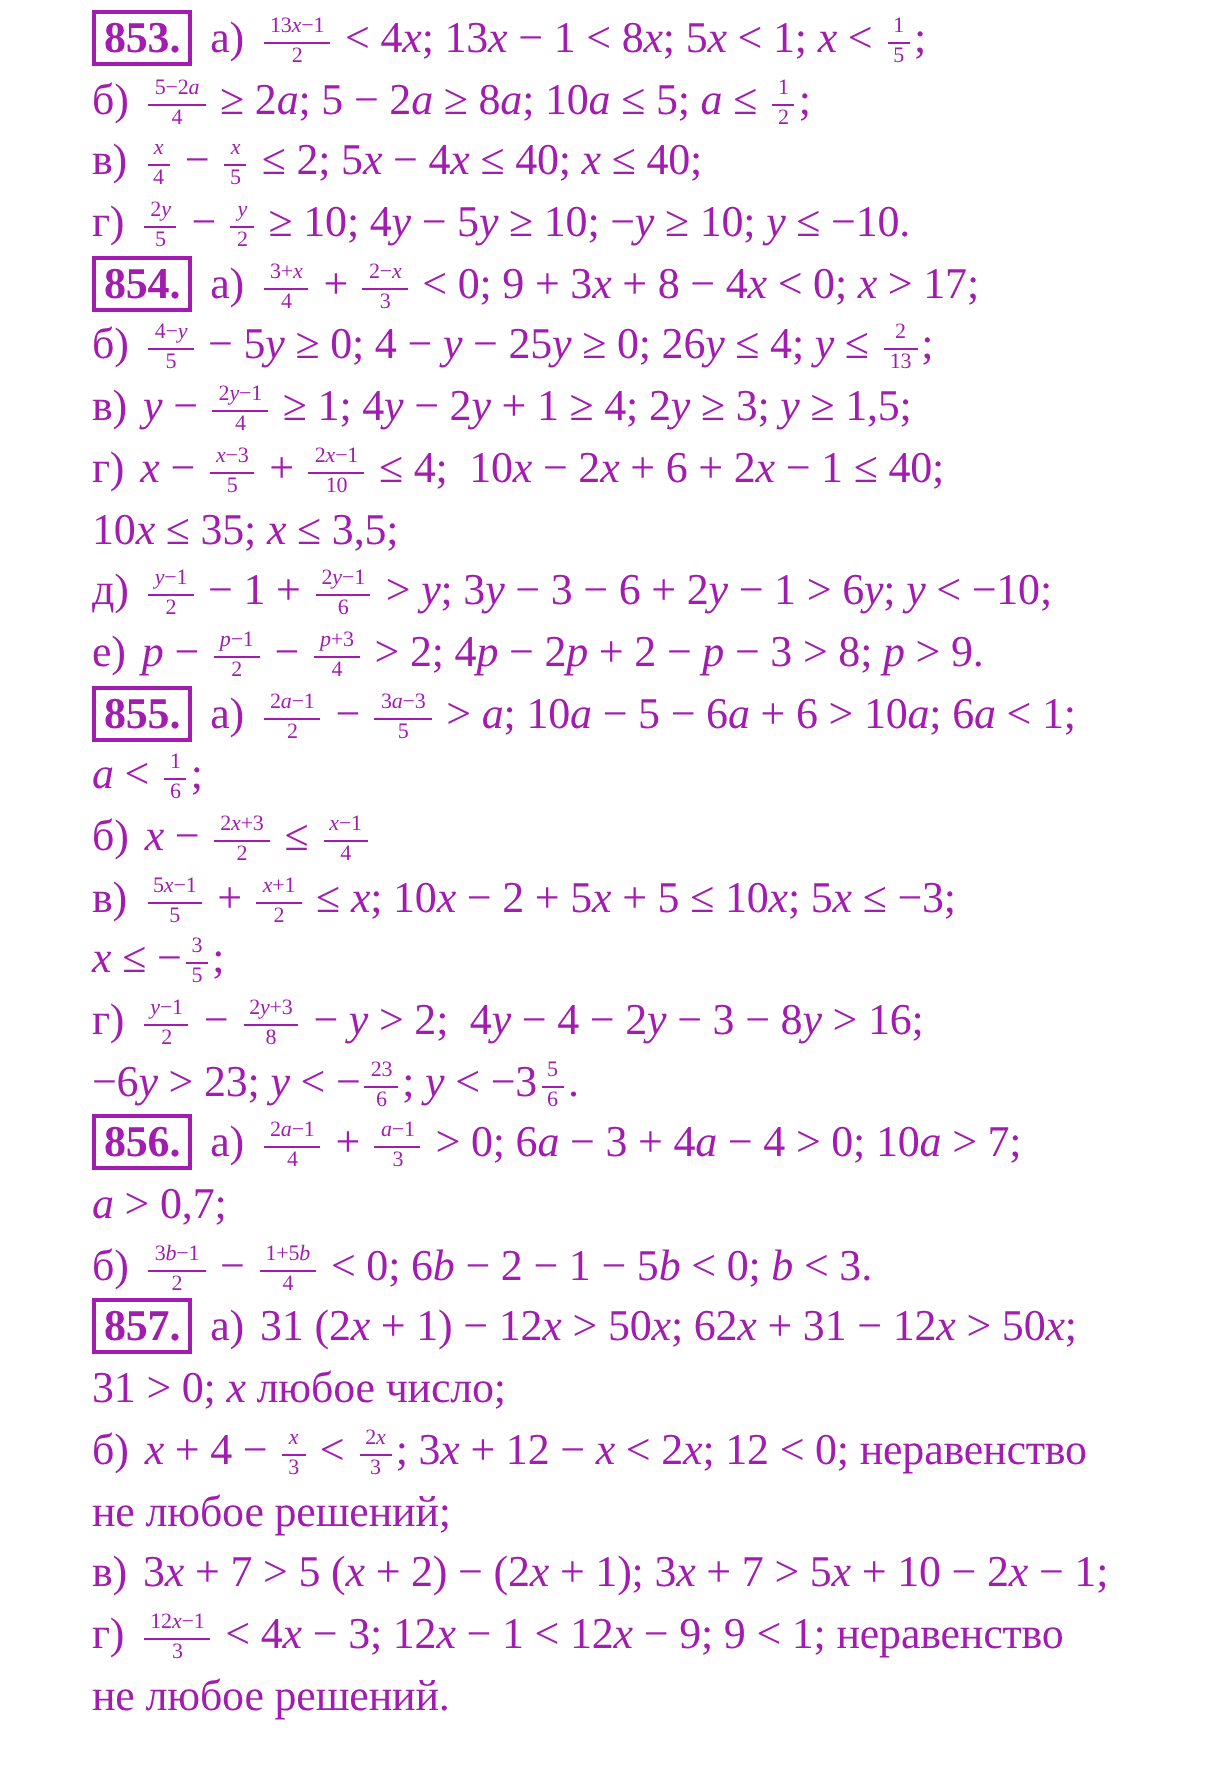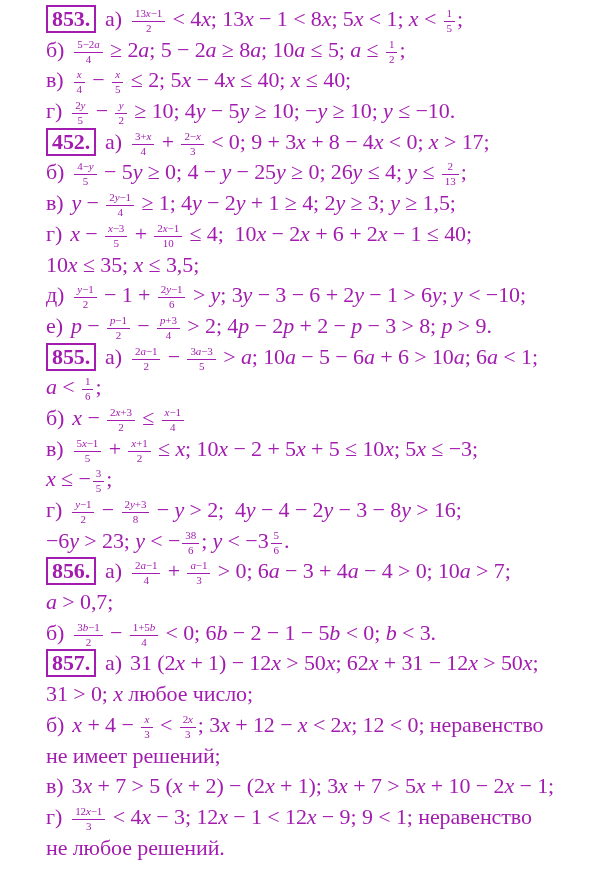--- a/index.html
+++ b/index.html
@@ -58,37 +58,37 @@
   }
 </style>
 </head>
 <body>
 
 <div class="page" style="background: rgb(255, 255, 255); color: #a21caf; margin-left: 43px;">
     <div class="line"><span class="pnum">853.</span><span class="part">а)</span><span class="frac"><span class="num">13<i>x</i>−1</span><span class="den">2</span></span><span class="t"> &lt; 4<i>x</i>; 13<i>x</i> − 1 &lt; 8<i>x</i>; 5<i>x</i> &lt; 1; <i>x</i> &lt; </span><span class="frac"><span class="num">1</span><span class="den">5</span></span><span class="t">;</span></div>
     <div class="line"><span class="part">б)</span><span class="frac"><span class="num">5−2<i>a</i></span><span class="den">4</span></span><span class="t"> ≥ 2<i>a</i>; 5 − 2<i>a</i> ≥ 8<i>a</i>; 10<i>a</i> ≤ 5; <i>a</i> ≤ </span><span class="frac"><span class="num">1</span><span class="den">2</span></span><span class="t">;</span></div>
     <div class="line"><span class="part">в)</span><span class="frac"><span class="num"><i>x</i></span><span class="den">4</span></span><span class="t"> − </span><span class="frac"><span class="num"><i>x</i></span><span class="den">5</span></span><span class="t"> ≤ 2; 5<i>x</i> − 4<i>x</i> ≤ 40; <i>x</i> ≤ 40;</span></div>
     <div class="line"><span class="part">г)</span><span class="frac"><span class="num">2<i>y</i></span><span class="den">5</span></span><span class="t"> − </span><span class="frac"><span class="num"><i>y</i></span><span class="den">2</span></span><span class="t"> ≥ 10; 4<i>y</i> − 5<i>y</i> ≥ 10; −<i>y</i> ≥ 10; <i>y</i> ≤ −10.</span></div>
-    <div class="line"><span class="pnum">452.</span><span class="part">а)</span><span class="frac"><span class="num">3+<i>x</i></span><span class="den">4</span></span><span class="t"> + </span><span class="frac"><span class="num">2−<i>x</i></span><span class="den">3</span></span><span class="t"> &lt; 0; 9 + 3<i>x</i> + 8 − 4<i>x</i> &lt; 0; <i>x</i> &gt; 17;</span></div>
+    <div class="line"><span class="pnum">854.</span><span class="part">а)</span><span class="frac"><span class="num">3+<i>x</i></span><span class="den">4</span></span><span class="t"> + </span><span class="frac"><span class="num">2−<i>x</i></span><span class="den">3</span></span><span class="t"> &lt; 0; 9 + 3<i>x</i> + 8 − 4<i>x</i> &lt; 0; <i>x</i> &gt; 17;</span></div>
     <div class="line"><span class="part">б)</span><span class="frac"><span class="num">4−<i>y</i></span><span class="den">5</span></span><span class="t"> − 5<i>y</i> ≥ 0; 4 − <i>y</i> − 25<i>y</i> ≥ 0; 26<i>y</i> ≤ 4; <i>y</i> ≤ </span><span class="frac"><span class="num">2</span><span class="den">13</span></span><span class="t">;</span></div>
     <div class="line"><span class="part">в)</span><span class="t"><i>y</i> − </span><span class="frac"><span class="num">2<i>y</i>−1</span><span class="den">4</span></span><span class="t"> ≥ 1; 4<i>y</i> − 2<i>y</i> + 1 ≥ 4; 2<i>y</i> ≥ 3; <i>y</i> ≥ 1,5;</span></div>
     <div class="line"><span class="part">г)</span><span class="t"><i>x</i> − </span><span class="frac"><span class="num"><i>x</i>−3</span><span class="den">5</span></span><span class="t"> + </span><span class="frac"><span class="num">2<i>x</i>−1</span><span class="den">10</span></span><span class="t"> ≤ 4;  10<i>x</i> − 2<i>x</i> + 6 + 2<i>x</i> − 1 ≤ 40;</span></div>
     <div class="line"><span class="t">10<i>x</i> ≤ 35; <i>x</i> ≤ 3,5;</span></div>
     <div class="line"><span class="part">д)</span><span class="frac"><span class="num"><i>y</i>−1</span><span class="den">2</span></span><span class="t"> − 1 + </span><span class="frac"><span class="num">2<i>y</i>−1</span><span class="den">6</span></span><span class="t"> &gt; <i>y</i>; 3<i>y</i> − 3 − 6 + 2<i>y</i> − 1 &gt; 6<i>y</i>; <i>y</i> &lt; −10;</span></div>
     <div class="line"><span class="part">е)</span><span class="t"><i>p</i> − </span><span class="frac"><span class="num"><i>p</i>−1</span><span class="den">2</span></span><span class="t"> − </span><span class="frac"><span class="num"><i>p</i>+3</span><span class="den">4</span></span><span class="t"> &gt; 2; 4<i>p</i> − 2<i>p</i> + 2 − <i>p</i> − 3 &gt; 8; <i>p</i> &gt; 9.</span></div>
     <div class="line"><span class="pnum">855.</span><span class="part">а)</span><span class="frac"><span class="num">2<i>a</i>−1</span><span class="den">2</span></span><span class="t"> − </span><span class="frac"><span class="num">3<i>a</i>−3</span><span class="den">5</span></span><span class="t"> &gt; <i>a</i>; 10<i>a</i> − 5 − 6<i>a</i> + 6 &gt; 10<i>a</i>; 6<i>a</i> &lt; 1;</span></div>
     <div class="line"><span class="t"><i>a</i> &lt; </span><span class="frac"><span class="num">1</span><span class="den">6</span></span><span class="t">;</span></div>
     <div class="line"><span class="part">б)</span><span class="t"><i>x</i> − </span><span class="frac"><span class="num">2<i>x</i>+3</span><span class="den">2</span></span><span class="t"> ≤ </span><span class="frac"><span class="num"><i>x</i>−1</span><span class="den">4</span></span></div>
     <div class="line"><span class="part">в)</span><span class="frac"><span class="num">5<i>x</i>−1</span><span class="den">5</span></span><span class="t"> + </span><span class="frac"><span class="num"><i>x</i>+1</span><span class="den">2</span></span><span class="t"> ≤ <i>x</i>; 10<i>x</i> − 2 + 5<i>x</i> + 5 ≤ 10<i>x</i>; 5<i>x</i> ≤ −3;</span></div>
     <div class="line"><span class="t"><i>x</i> ≤ −</span><span class="frac"><span class="num">3</span><span class="den">5</span></span><span class="t">;</span></div>
     <div class="line"><span class="part">г)</span><span class="frac"><span class="num"><i>y</i>−1</span><span class="den">2</span></span><span class="t"> − </span><span class="frac"><span class="num">2<i>y</i>+3</span><span class="den">8</span></span><span class="t"> − <i>y</i> &gt; 2;  4<i>y</i> − 4 − 2<i>y</i> − 3 − 8<i>y</i> &gt; 16;</span></div>
-    <div class="line"><span class="t">−6<i>y</i> &gt; 23; <i>y</i> &lt; −</span><span class="frac"><span class="num">38</span><span class="den">6</span></span><span class="t">; <i>y</i> &lt; −3</span><span class="frac"><span class="num">5</span><span class="den">6</span></span><span class="t">.</span></div>
+    <div class="line"><span class="t">−6<i>y</i> &gt; 23; <i>y</i> &lt; −</span><span class="frac"><span class="num">23</span><span class="den">6</span></span><span class="t">; <i>y</i> &lt; −3</span><span class="frac"><span class="num">5</span><span class="den">6</span></span><span class="t">.</span></div>
     <div class="line"><span class="pnum">856.</span><span class="part">а)</span><span class="frac"><span class="num">2<i>a</i>−1</span><span class="den">4</span></span><span class="t"> + </span><span class="frac"><span class="num"><i>a</i>−1</span><span class="den">3</span></span><span class="t"> &gt; 0; 6<i>a</i> − 3 + 4<i>a</i> − 4 &gt; 0; 10<i>a</i> &gt; 7;</span></div>
     <div class="line"><span class="t"><i>a</i> &gt; 0,7;</span></div>
     <div class="line"><span class="part">б)</span><span class="frac"><span class="num">3<i>b</i>−1</span><span class="den">2</span></span><span class="t"> − </span><span class="frac"><span class="num">1+5<i>b</i></span><span class="den">4</span></span><span class="t"> &lt; 0; 6<i>b</i> − 2 − 1 − 5<i>b</i> &lt; 0; <i>b</i> &lt; 3.</span></div>
     <div class="line"><span class="pnum">857.</span><span class="part">а)</span><span class="t">31 (2<i>x</i> + 1) − 12<i>x</i> &gt; 50<i>x</i>; 62<i>x</i> + 31 − 12<i>x</i> &gt; 50<i>x</i>;</span></div>
     <div class="line"><span class="t">31 &gt; 0; <i>x</i> любое число;</span></div>
     <div class="line"><span class="part">б)</span><span class="t"><i>x</i> + 4 − </span><span class="frac"><span class="num"><i>x</i></span><span class="den">3</span></span><span class="t"> &lt; </span><span class="frac"><span class="num">2<i>x</i></span><span class="den">3</span></span><span class="t">; 3<i>x</i> + 12 − <i>x</i> &lt; 2<i>x</i>; 12 &lt; 0; неравенство</span></div>
-    <div class="line"><span class="t">не имеет решений;</span></div>
+    <div class="line"><span class="t">не любое решений;</span></div>
     <div class="line"><span class="part">в)</span><span class="t">3<i>x</i> + 7 &gt; 5 (<i>x</i> + 2) − (2<i>x</i> + 1); 3<i>x</i> + 7 &gt; 5<i>x</i> + 10 − 2<i>x</i> − 1;</span></div>
     <div class="line"><span class="part">г)</span><span class="frac"><span class="num">12<i>x</i>−1</span><span class="den">3</span></span><span class="t"> &lt; 4<i>x</i> − 3; 12<i>x</i> − 1 &lt; 12<i>x</i> − 9; 9 &lt; 1; неравенство</span></div>
     <div class="line"><span class="t">не любое решений.</span></div>
   </div>
 
 </body></html>

